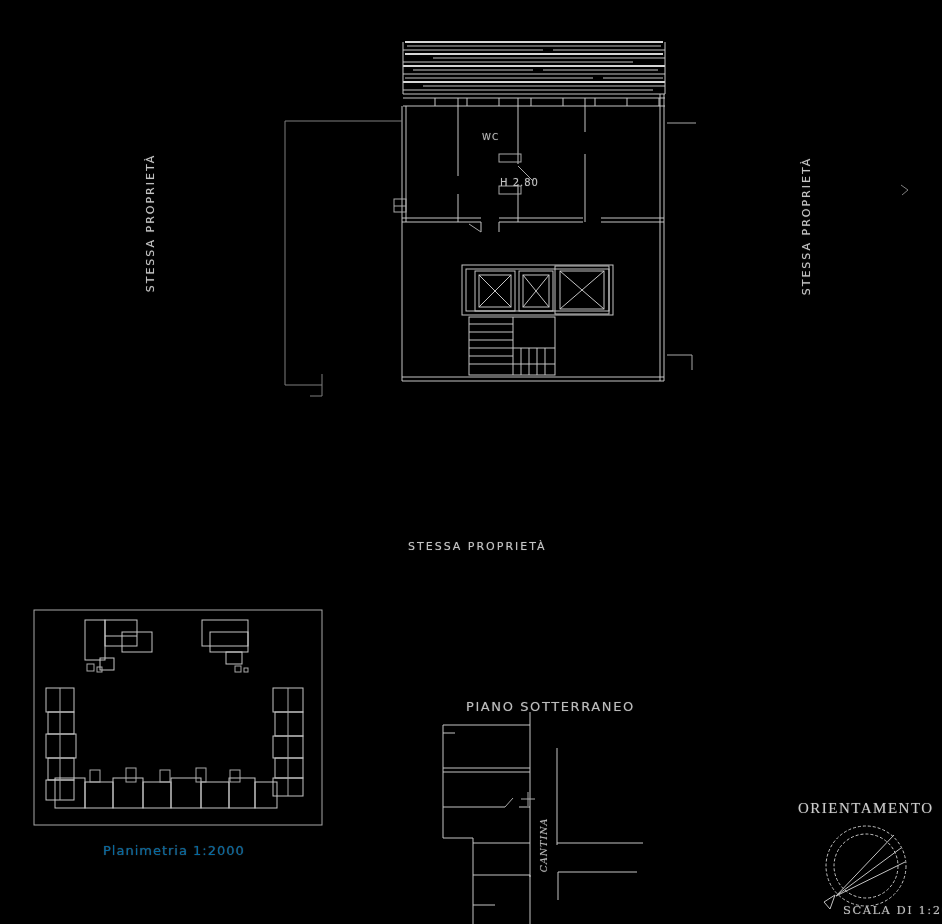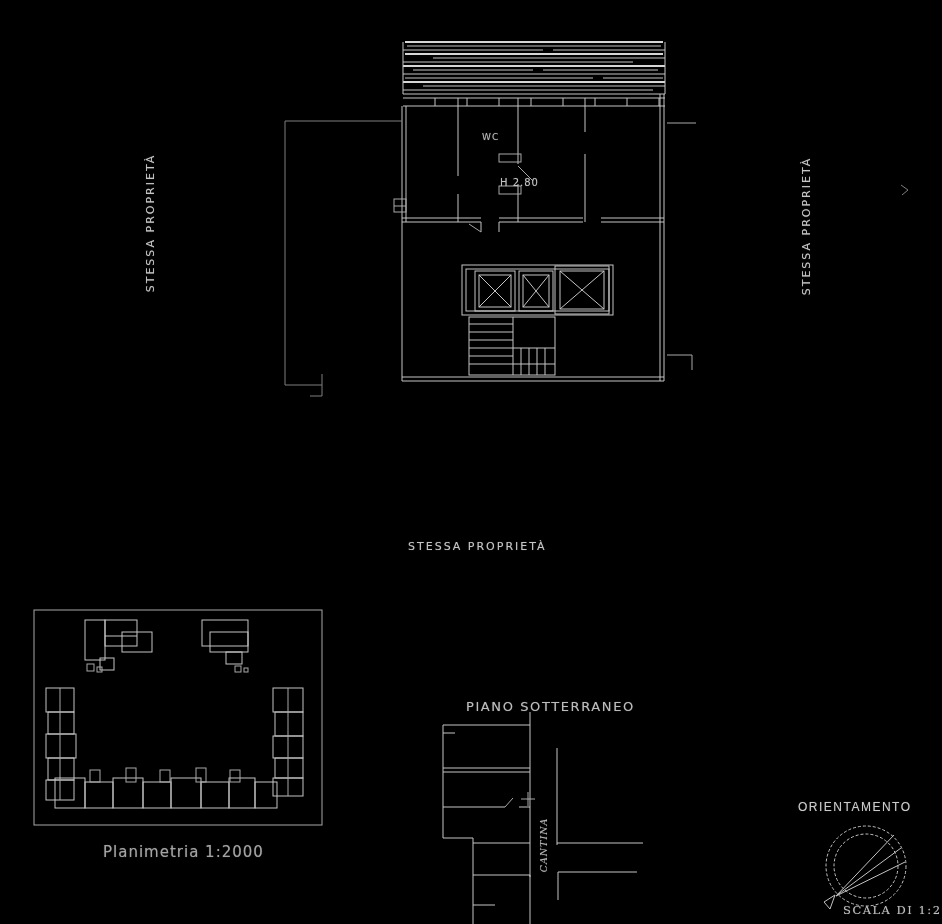--- a/index.html
+++ b/index.html
@@ -11,28 +11,28 @@
   .abs{position:absolute;}
   .lbl{
     position:absolute;color:#c6c6c6;white-space:nowrap;
     text-shadow:0 0 1px rgba(255,255,255,.35);
     -webkit-user-select:none;user-select:none;
   }
   .lbl-prop{font-size:11px;letter-spacing:2px;}
   .lbl-vert{transform:translate(-50%,-50%) rotate(-90deg);transform-origin:center;}
   .lbl-wc{font-size:9px;letter-spacing:1px;color:#b9b9b9;}
   .lbl-h{font-size:10px;letter-spacing:1px;color:#c2c2c2;}
-  .lbl-caption{font-size:15px;letter-spacing:1px;color:#a3a3a3;}
+  .lbl-caption{font-size:13px;letter-spacing:1px;color:#0369a1;}
   .lbl-basement{font-size:13px;letter-spacing:1.6px;color:#bdbdbd;}
   .lbl-cantina{
     font-family:"DejaVu Serif",serif;font-style:italic;font-size:9.5px;
     letter-spacing:1px;color:#b5b5b5;
     transform:translate(-50%,-50%) rotate(-90deg);
   }
-  .lbl-orient{font-family:Liberation Sans, sans-serif;font-size:12px;letter-spacing:1.5px;color:#cbcbcb;}
+  .lbl-orient{font-family:Liberation Serif, serif;font-size:15px;letter-spacing:1.5px;color:#cbcbcb;}
   .lbl-scala{font-family:"DejaVu Serif",serif;font-size:11.5px;letter-spacing:1.5px;color:#bfbfbf;}
   svg{display:block;}
   .plan{filter:blur(.35px);}
   .ln{stroke:#c4c4c4;stroke-width:1;fill:none;}
   .ln2{stroke:#d6d6d6;stroke-width:1.8;fill:none;}
   .dim{stroke:#7e7e7e;stroke-width:1;fill:none;}
   .mid{stroke:#a8a8a8;stroke-width:1;fill:none;}
 </style>
 </head>
 <body>

